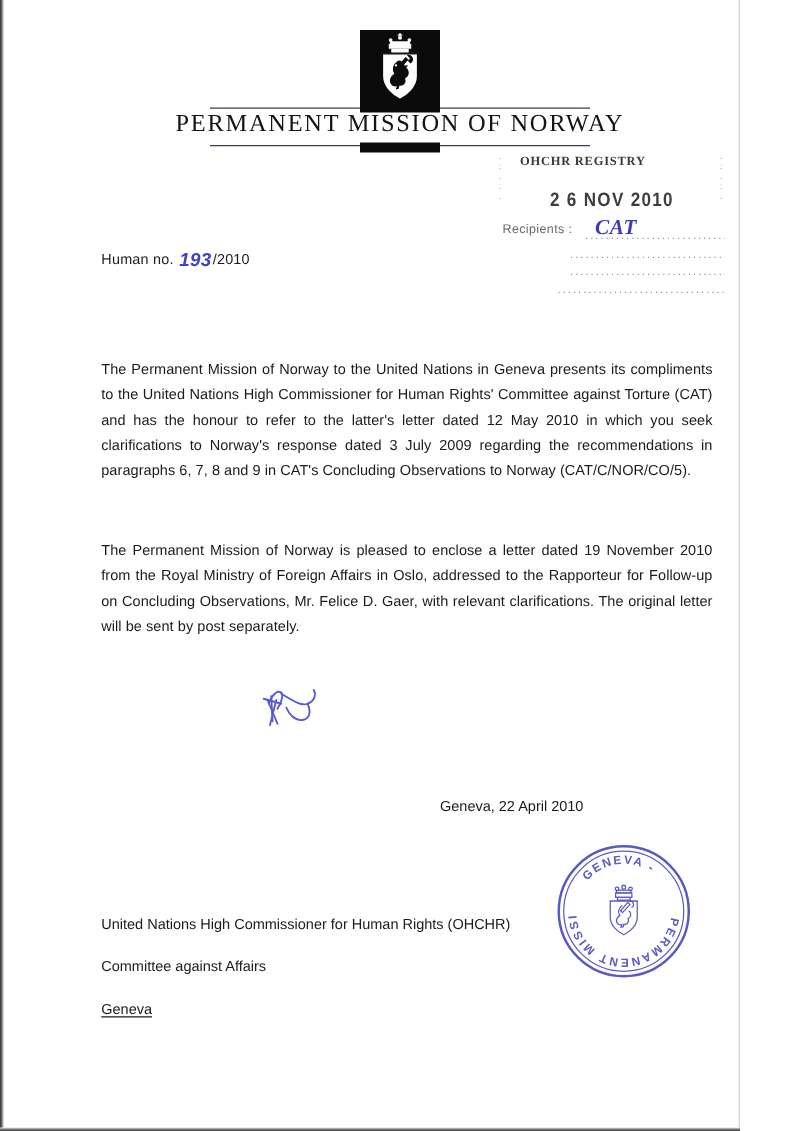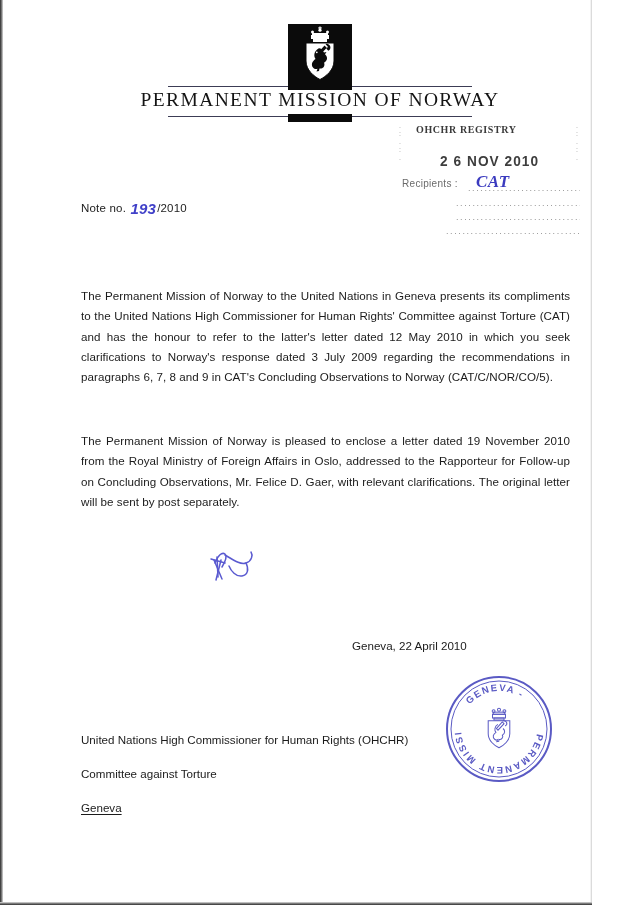--- a/index.html
+++ b/index.html
@@ -311,21 +311,21 @@
     <div class="stamp-date">2 6 NOV 2010</div>
     <div class="stamp-recipients-label">Recipients :</div>
     <div class="stamp-recipient-value">CAT</div>
     <div class="dotline l1">..................................</div>
     <div class="dotline l2">..................................</div>
     <div class="dotline l3">..................................</div>
     <div class="dotline l4">..................................</div>
   </div>
 
   <div class="note-no">
-    <span>Note no.</span>
+    <span>Human no.</span>
     <span class="handwritten">193</span><span>/2010</span>
   </div>
 
   <div class="body-block p1">The Permanent Mission of Norway to the United Nations in Geneva presents its compliments to the United Nations High Commissioner for Human Rights' Committee against Torture (CAT) and has the honour to refer to the latter's letter dated 12 May 2010 in which you seek clarifications to Norway's response dated 3 July 2009 regarding the recommendations in paragraphs 6, 7, 8 and 9 in CAT's Concluding Observations to Norway (CAT/C/NOR/CO/5).</div>
   <div class="body-block p2">The Permanent Mission of Norway is pleased to enclose a letter dated 19 November 2010 from the Royal Ministry of Foreign Affairs in Oslo, addressed to the Rapporteur for Follow-up on Concluding Observations, Mr. Felice D. Gaer, with relevant clarifications.  The original letter will be sent by post separately.</div>
 
   <div class="signature-mark">
     <svg width="70" height="46" viewBox="0 0 70 46">
       <g fill="none" stroke="#5a5ad0" stroke-width="1.5" stroke-linecap="round">
         <path d="M10 14 C13 6, 17 3, 20 5 C22 7, 20 13, 17 18"></path>
@@ -377,17 +377,17 @@
                    C38.3 40 39.6 38.4 39.8 36.6 C40 34.7 39 32.8 37.6 31.7"></path>
           <path d="M36.5 22.5 L39 25 L30.6 34 L28.4 31.8 Z"></path>
           <path d="M37.6 21 C39.8 20.5 41.9 21.6 42.6 23.4 C43.3 25.3 42.3 27.4 40.5 28.2"></path>
         </g>
       </g>
     </svg>
   </div>
 
   <div class="addressee">
     <div class="line">United Nations High Commissioner for Human Rights (OHCHR)</div>
-    <div class="line">Committee against Torture</div>
+    <div class="line">Committee against Affairs</div>
     <div class="line underlined">Geneva</div>
   </div>
 
 </div>
 
 </body></html>

